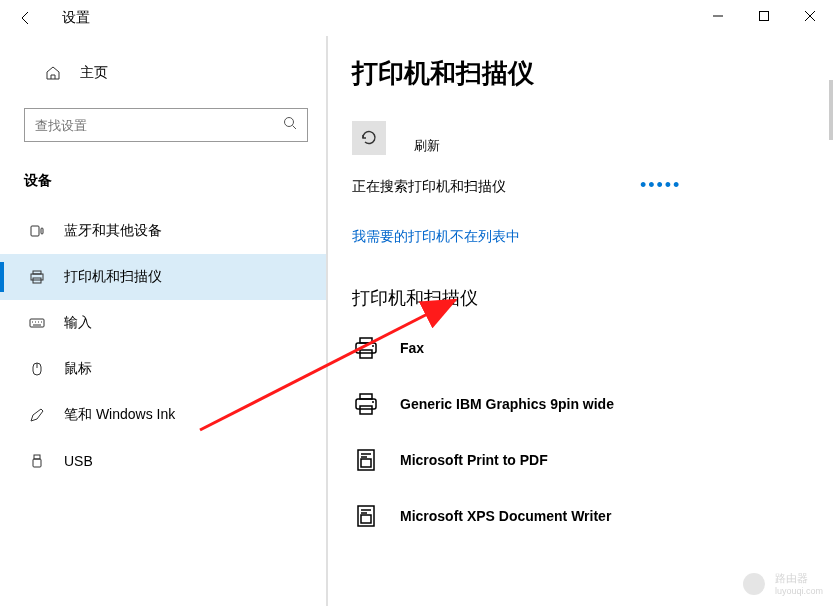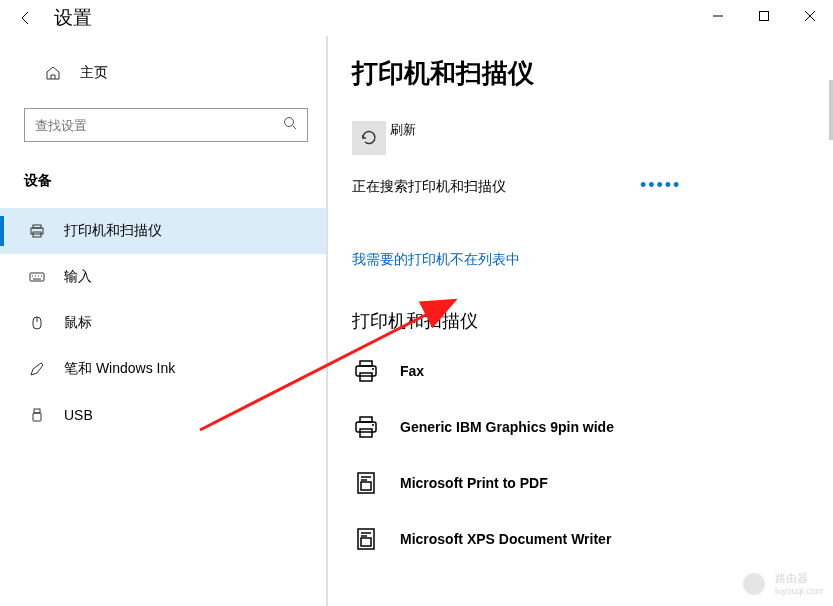--- a/index.html
+++ b/index.html
@@ -1,20 +1,20 @@
 <!DOCTYPE html>
 <html><head>
   <meta charset="utf-8">
   <style>
     * { margin: 0; padding: 0; box-sizing: border-box; font-family: "Microsoft YaHei", "Segoe UI", sans-serif; }
     body { width: 833px; height: 606px; background: #fff; overflow: hidden; position: relative; }
     
     .titlebar { height: 36px; display: flex; align-items: center; padding-left: 14px; position: relative; }
     .back-btn { width: 24px; height: 24px; display: flex; align-items: center; justify-content: center; cursor: pointer; }
-    .app-title { margin-left: 16px; font-size: 19px; text-align: right; }
+    .app-title { margin-left: 24px; font-size: 14px; text-align: right; }
     .window-controls { position: absolute; right: 0; top: 0; display: flex; }
     .win-ctrl { width: 46px; height: 32px; display: flex; align-items: center; justify-content: center; cursor: pointer; }
     
     .body-wrap { display: flex; height: calc(100% - 36px); }
     
     .sidebar { width: 328px; border-right: 2px solid #e0e0e0; display: flex; flex-direction: column; padding-top: 18px; }
     .home-row { display: flex; align-items: center; padding: 8px 44px; gap: 18px; height: 38px; }
     .home-row .icn { width: 18px; display: flex; justify-content: center; }
     .home-label { font-size: 14px; }
     
@@ -27,28 +27,28 @@
     .nav-list { display: flex; flex-direction: column; }
     .nav-item { display: flex; align-items: center; padding: 10px 28px; gap: 18px; height: 46px; cursor: pointer; font-size: 14px; position: relative; }
     .nav-item.active { background: #d9ecf8; }
     .nav-item.active::before { content: ""; position: absolute; left: 0; top: 8px; bottom: 8px; width: 4px; background: #0078d4; }
     .nav-item .icn { width: 18px; display: flex; justify-content: center; }
     
     .content { flex: 1; padding: 20px 0 0 24px; overflow-y: auto; position: relative; }
     .page-title { font-size: 26px; font-weight: 600; margin-bottom: 30px; }
     .sub-title { font-size: 18px; font-weight: 400; margin-bottom: 18px; }
     
-    .refresh-row { display: flex; align-items: flex-start; gap: 4px; margin-bottom: 20px; }
+    .refresh-row { display: flex; align-items: flex-end; gap: 28px; margin-bottom: 20px; }
     .refresh-btn { width: 34px; height: 34px; background: #e1e1e1; display: flex; align-items: center; justify-content: center; cursor: pointer; }
     .refresh-lbl { font-size: 13px; }
     
     .searching { font-size: 14px; margin-bottom: 20px; }
     .dots { color: #0078d4; font-size: 18px; letter-spacing: 2px; margin-left: 130px; display: inline-block; }
     
-    .link-txt { color: #0066cc; font-size: 14px; cursor: pointer; margin-top: 35px; margin-bottom: 40px; display: inline-block; }
+    .link-txt { color: #0066cc; font-size: 14px; cursor: pointer; margin-top: 12px; margin-bottom: 40px; display: inline-block; }
     
     .device-list { display: flex; flex-direction: column; gap: 16px; margin-top: 16px; }
     .device-item { display: flex; align-items: center; gap: 20px; padding: 6px 0; cursor: pointer; font-weight: bold; }
     .dev-icon { width: 28px; height: 28px; display: flex; align-items: center; justify-content: center; }
     .dev-name { font-size: 14px; }
     
     .arrow-overlay { position: absolute; pointer-events: none; left: 0; top: 0; width: 833px; height: 606px; }
     
     .right-edge { position: absolute; right: 0; top: 80px; width: 4px; height: 60px; background: #ccc; }
     
@@ -103,20 +103,29 @@
               <circle cx="6" cy="6" r="4.5" stroke="#555" stroke-width="1" fill="none"></circle>
               <line x1="9.5" y1="9.5" x2="13" y2="13" stroke="#555" stroke-width="1"></line>
             </svg>
         </span>
       </div>
     </div>
 
     <div class="section-hdr">设备</div>
 
     <div class="nav-list">
+      <div class="nav-item">
+        <span class="icn">
+          <svg width="16" height="16" viewBox="0 0 16 16">
+              <rect x="2" y="3" width="8" height="10" rx="1" stroke="#333" fill="none"></rect>
+              <rect x="12" y="5" width="2" height="6" rx="1" stroke="#333" fill="none"></rect>
+            </svg>
+        </span>
+        <span>蓝牙和其他设备</span>
+      </div>
       <div class="nav-item active">
         <span class="icn">
           <svg width="16" height="16" viewBox="0 0 16 16">
               <rect x="4" y="2" width="8" height="3" stroke="#333" fill="none"></rect>
               <rect x="2" y="5" width="12" height="6" stroke="#333" fill="none"></rect>
               <rect x="4" y="9" width="8" height="5" stroke="#333" fill="none"></rect>
             </svg>
         </span>
         <span>打印机和扫描仪</span>
       </div>

